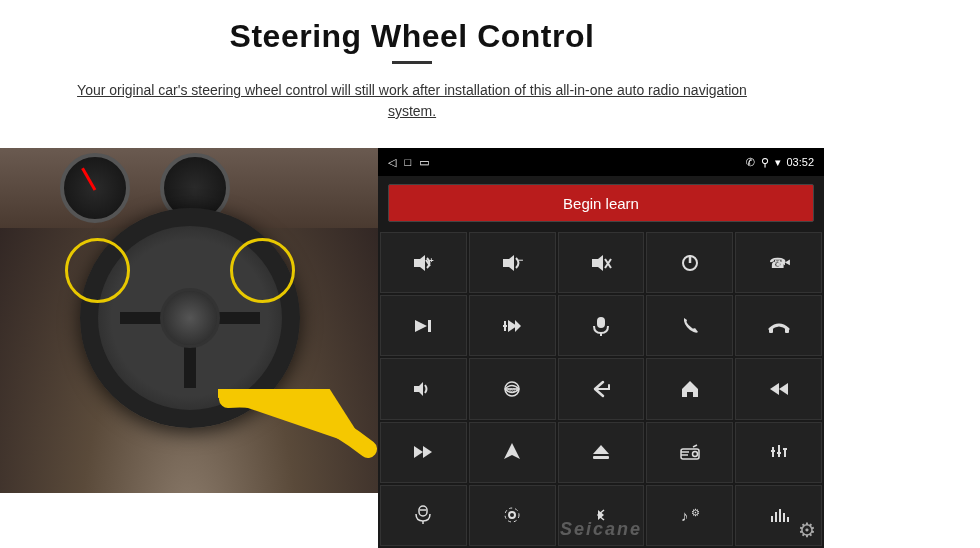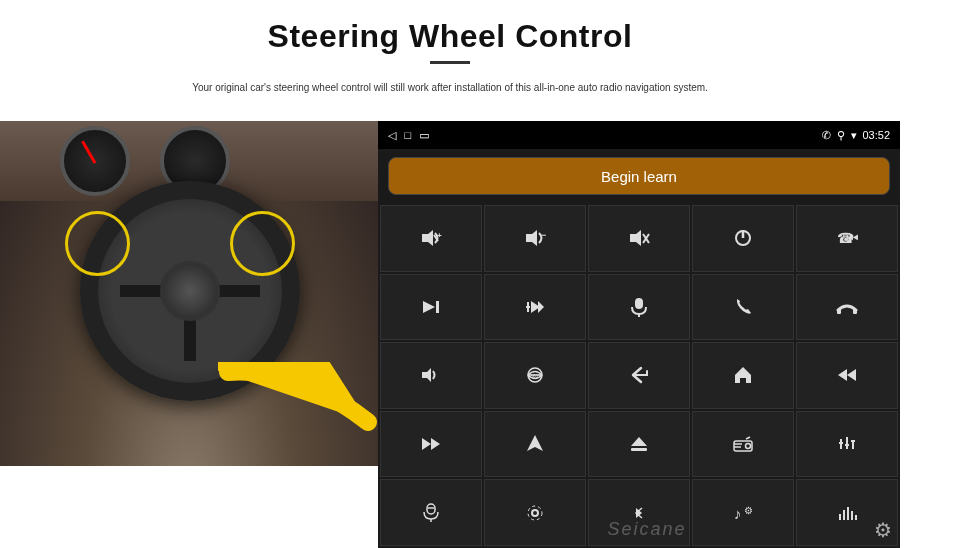--- a/index.html
+++ b/index.html
@@ -5,21 +5,21 @@
     * { margin: 0; padding: 0; box-sizing: border-box; }
     body {
       width: 980px;
       height: 548px;
       background: #fff;
       font-family: Arial, sans-serif;
       overflow: hidden;
     }
 
     .page-container {
-      width: 900px;
+      width: 824px;
       height: 548px;
       display: flex;
       flex-direction: column;
       align-items: center;
     }
 
     .header-section {
       text-align: center;
       padding: 18px 60px 10px;
       width: 100%;
@@ -34,25 +34,26 @@
     }
 
     .title-divider {
       width: 40px;
       height: 3px;
       background: #333;
       margin: 6px auto 10px;
     }
 
     .subtitle {
-      font-size: 10px;
+      font-size: 14px;
       color: #333;
       line-height: 1.5;
       max-width: 750px;
       margin: 16px auto;
+      text-decoration: underline;
     }
 
     .content-area {
       display: flex;
       width: 100%;
       flex: 1;
       overflow: hidden;
     }
 
     
@@ -220,29 +221,29 @@
 
     
     .begin-learn-row {
       padding: 8px 10px;
       background: #1a1a1a;
     }
 
     .begin-learn-btn {
       width: 100%;
       height: 38px;
-      background: #a16207;
+      background: #b91c1c;
       border: 1px solid #444;
       color: #fff;
       font-size: 15px;
       display: flex;
       align-items: center;
       justify-content: center;
       cursor: pointer;
-      border-radius: 8px;
+      border-radius: 2px;
     }
 
     
     .control-grid {
       display: grid;
       grid-template-columns: repeat(5, 1fr);
       gap: 2px;
       padding: 2px 2px;
       flex: 1;
     }
@@ -262,25 +263,24 @@
 
     
     .seicane-watermark {
       position: absolute;
       bottom: 8px;
       left: 50%;
       transform: translateX(-50%);
       color: rgba(200,200,200,0.35);
       font-size: 18px;
       font-style: italic;
-      font-weight: normal;
+      font-weight: bold;
       letter-spacing: 2px;
       pointer-events: none;
       white-space: nowrap;
-      margin-left: 8px;
     }
 
     
     .settings-gear {
       position: absolute;
       bottom: 6px;
       right: 8px;
       color: #aaa;
       font-size: 20px;
       cursor: pointer;

